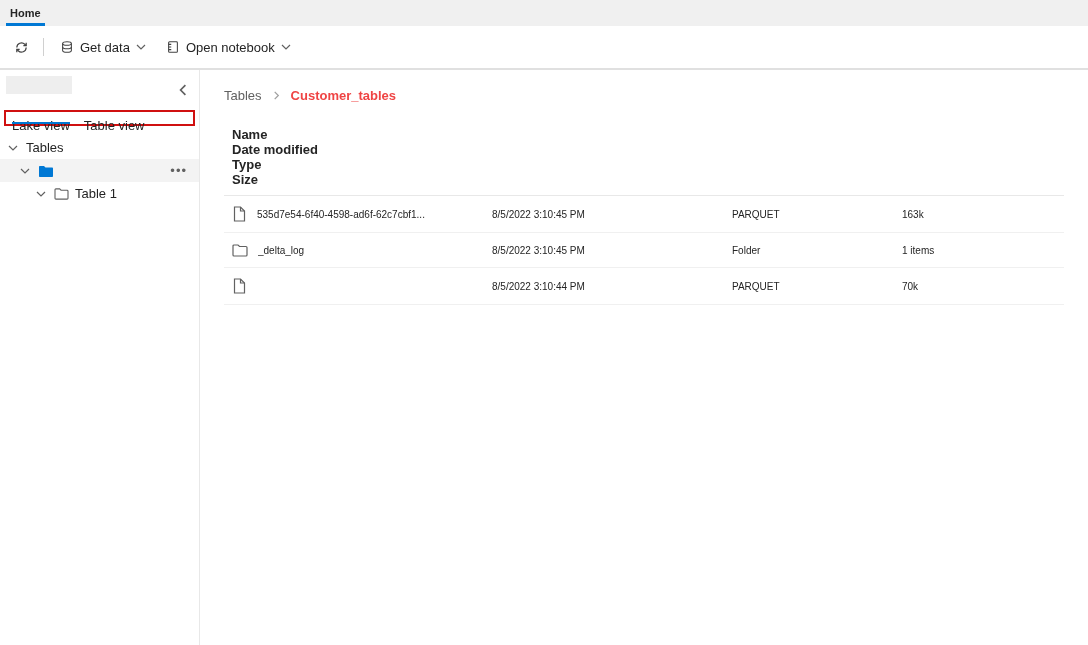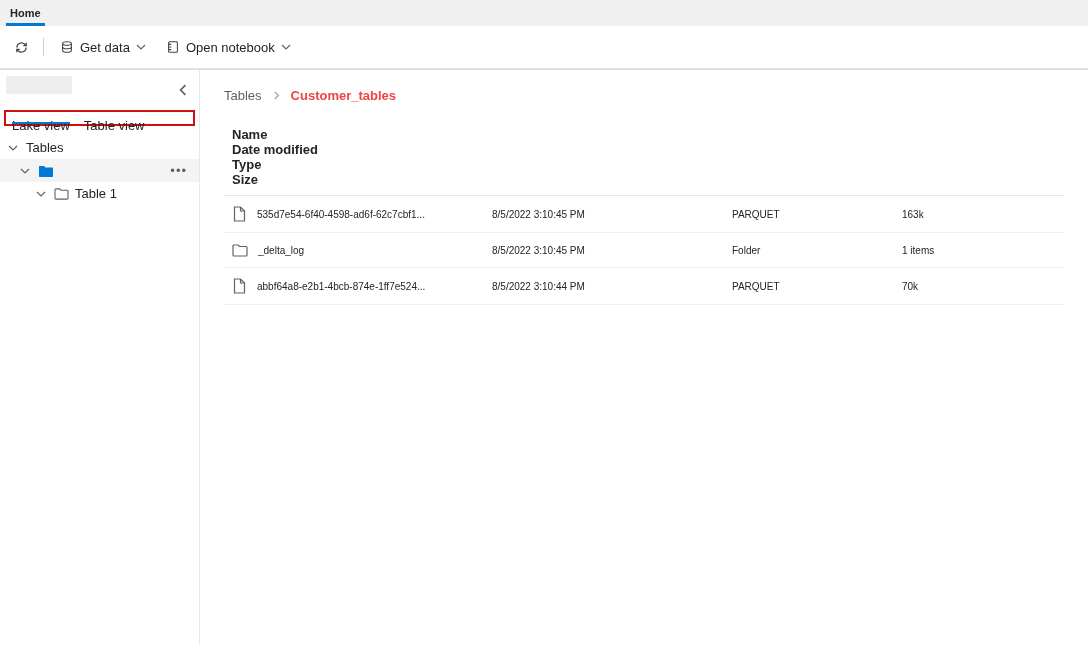--- a/index.html
+++ b/index.html
@@ -343,21 +343,20 @@
             <div class="col-size">1 items</div>
           </div>
           <div class="file-row">
             <div class="col-name">
               <span>
                 <svg width="15" height="16" viewBox="0 0 14 16" fill="none">
                   <path d="M2 1h6l4 4v10H2V1z" stroke="#616161" stroke-width="1.2"></path>
                   <path d="M8 1v4h4" stroke="#616161" stroke-width="1.2" fill="none"></path>
                 </svg>
               </span>
-              <span class="file-name-text">abbf64a8-e2b1-4bcb-874e-1ff7e524...</span>
             </div>
             <div class="col-date">8/5/2022 3:10:44 PM</div>
             <div class="col-type">PARQUET</div>
             <div class="col-size">70k</div>
           </div>
         </div>
     </div>
   </div>
 
 </div>

